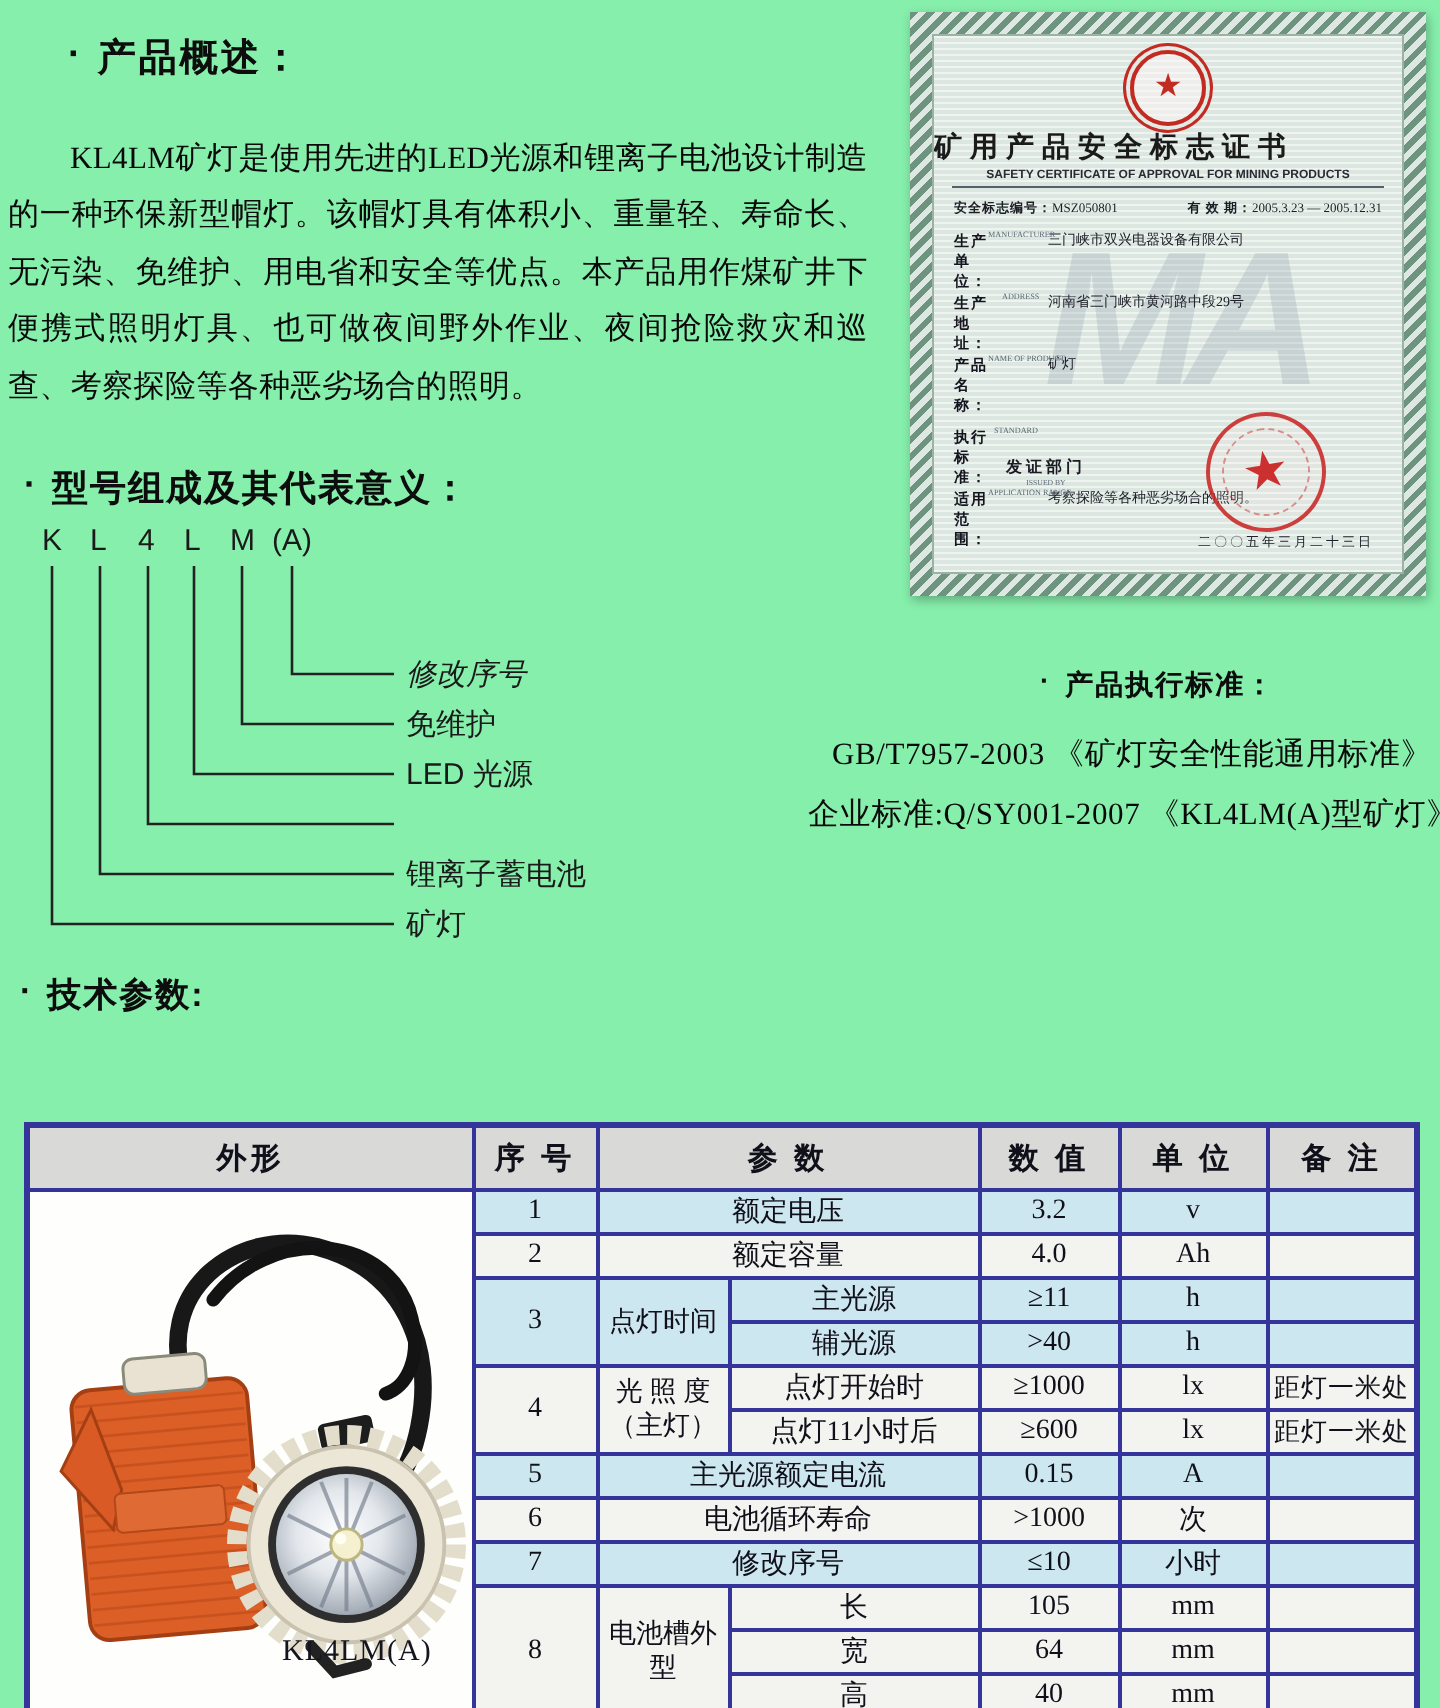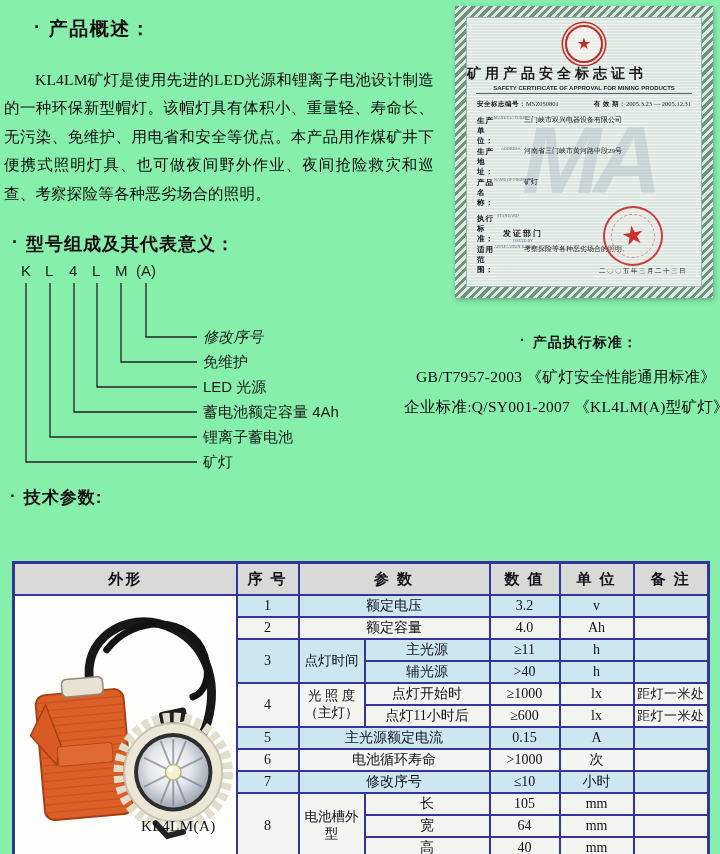--- a/index.html
+++ b/index.html
@@ -160,21 +160,20 @@
       <polyline points="121,28 121,107 197,107"></polyline>
       <polyline points="97,28 97,132 197,132"></polyline>
       <polyline points="74,28 74,157 197,157"></polyline>
       <polyline points="50,28 50,182 197,182"></polyline>
       <polyline points="26,28 26,207 197,207"></polyline>
     </g>
   </svg>
   <span class="model-label" id="mlab-0">修改序号</span>
   <span class="model-label" id="mlab-1">免维护</span>
   <span class="model-label" id="mlab-2">LED 光源</span>
-  <span class="model-label" id="mlab-3">蓄电池额定容量 4Ah</span>
   <span class="model-label" id="mlab-4">锂离子蓄电池</span>
   <span class="model-label" id="mlab-5">矿灯</span>
 
   <div class="h" id="h-standards">
     <span class="bullet">·</span><span>产品执行标准：</span>
   </div>
   <div class="std-line" id="std-line1">GB/T7957-2003 《矿灯安全性能通用标准》，</div>
   <div class="std-line" id="std-line2">企业标准:Q/SY001-2007 《KL4LM(A)型矿灯》</div>
 
   <div class="h" id="h-specs">

